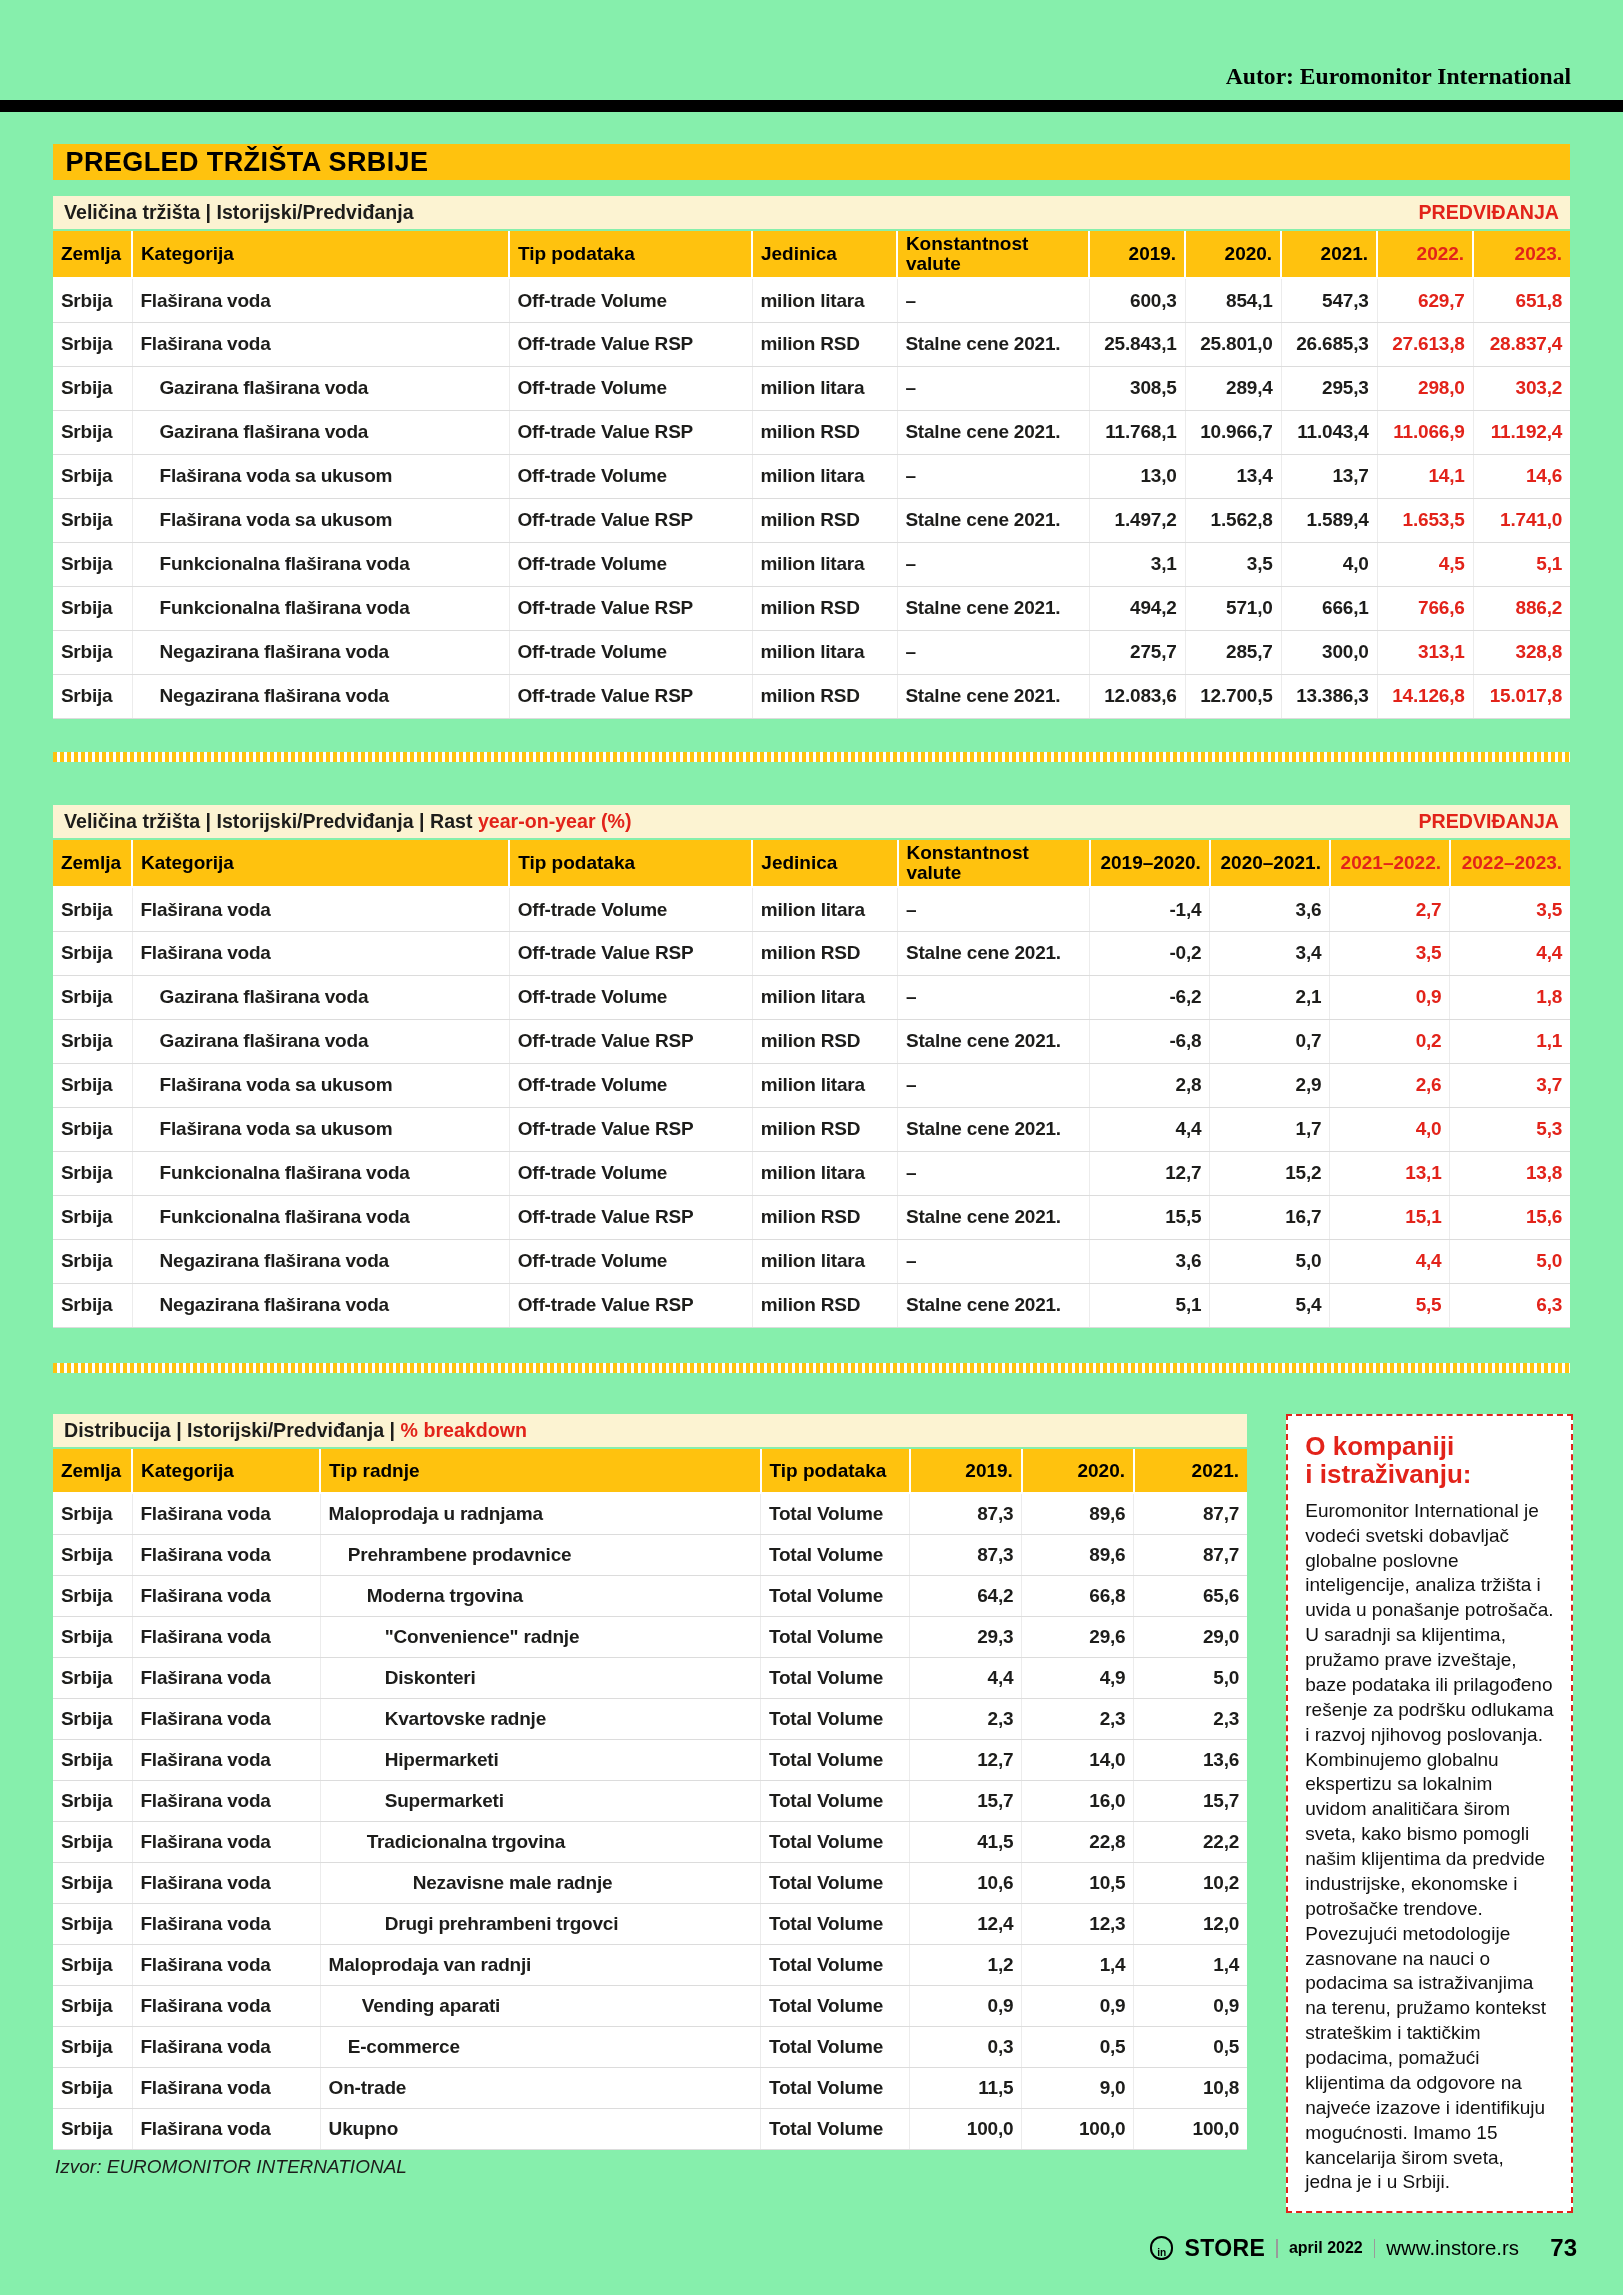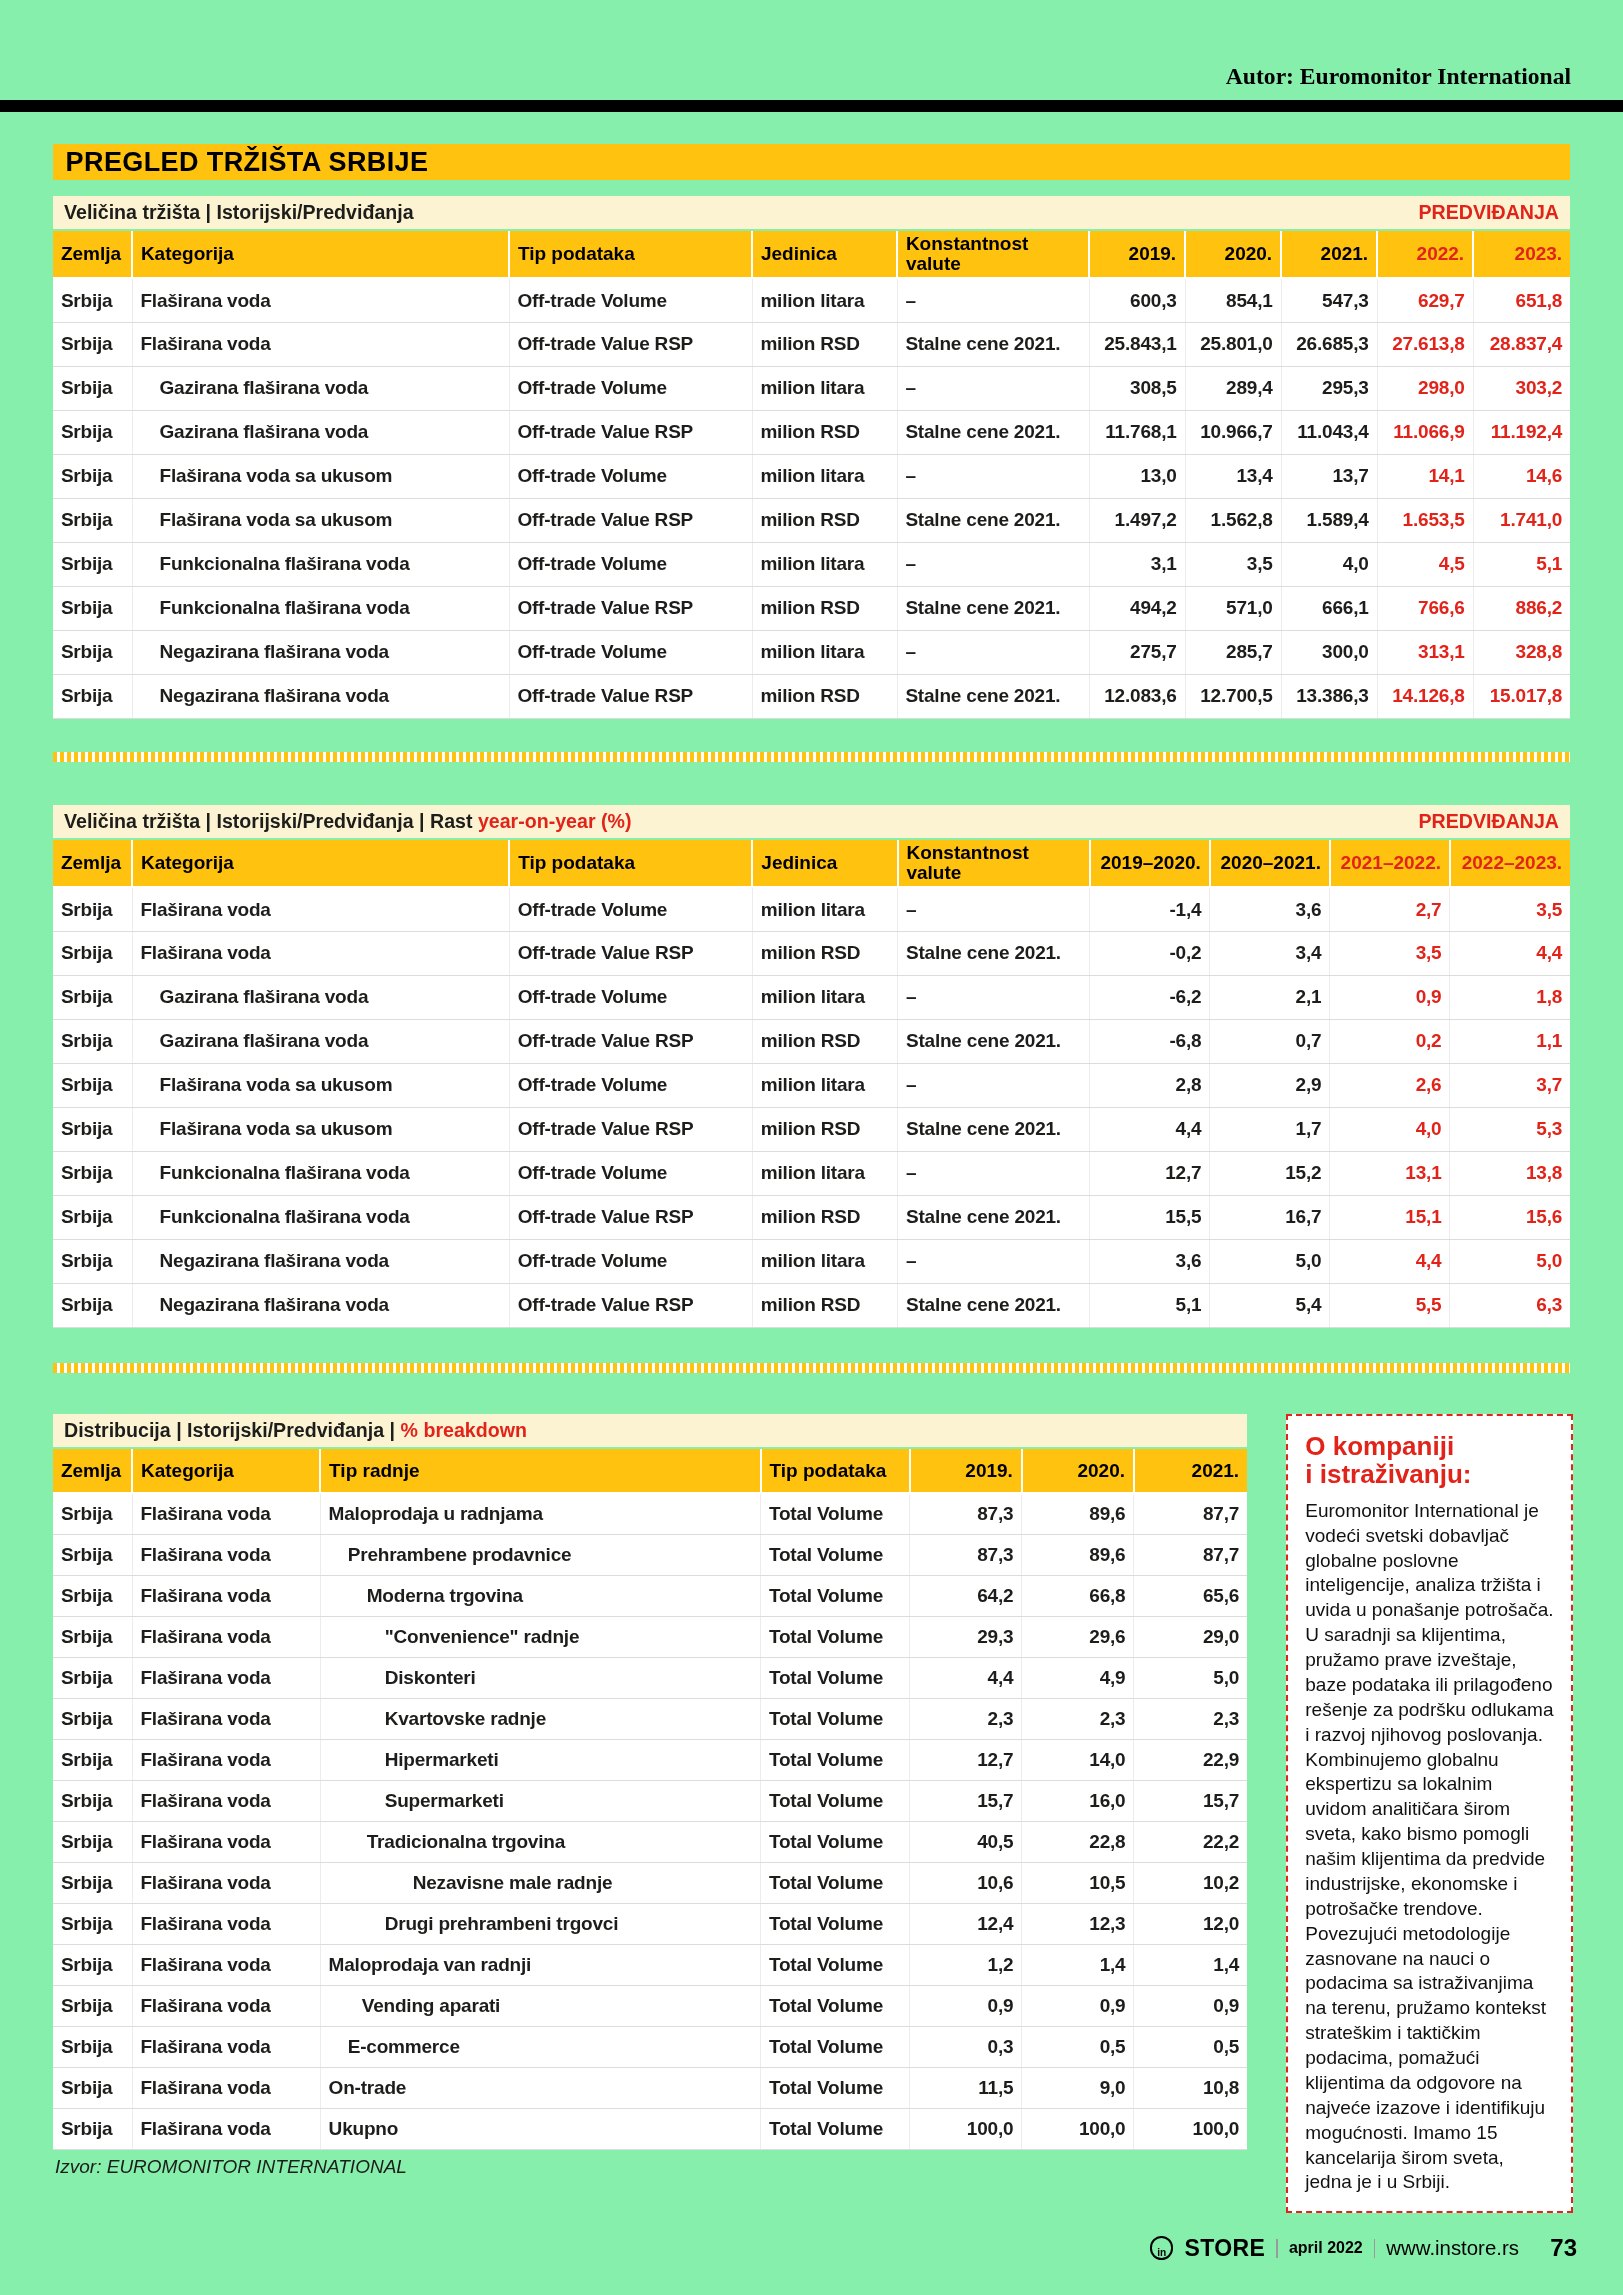--- a/index.html
+++ b/index.html
@@ -513,37 +513,37 @@
             <td class="num">2,3</td>
             <td class="num">2,3</td>
           </tr>
           <tr>
             <td>Srbija</td>
             <td>Flaširana voda</td>
             <td style="padding-left: 64px;">Hipermarketi</td>
             <td>Total Volume</td>
             <td class="num">12,7</td>
             <td class="num">14,0</td>
-            <td class="num">22,9</td>
+            <td class="num">13,6</td>
           </tr>
           <tr>
             <td>Srbija</td>
             <td>Flaširana voda</td>
             <td style="padding-left: 64px;">Supermarketi</td>
             <td>Total Volume</td>
             <td class="num">15,7</td>
             <td class="num">16,0</td>
             <td class="num">15,7</td>
           </tr>
           <tr>
             <td>Srbija</td>
             <td>Flaširana voda</td>
             <td style="padding-left: 46px;">Tradicionalna trgovina</td>
             <td>Total Volume</td>
-            <td class="num">40,5</td>
+            <td class="num">41,5</td>
             <td class="num">22,8</td>
             <td class="num">22,2</td>
           </tr>
           <tr>
             <td>Srbija</td>
             <td>Flaširana voda</td>
             <td style="padding-left: 92px;">Nezavisne male radnje</td>
             <td>Total Volume</td>
             <td class="num">10,6</td>
             <td class="num">10,5</td>

